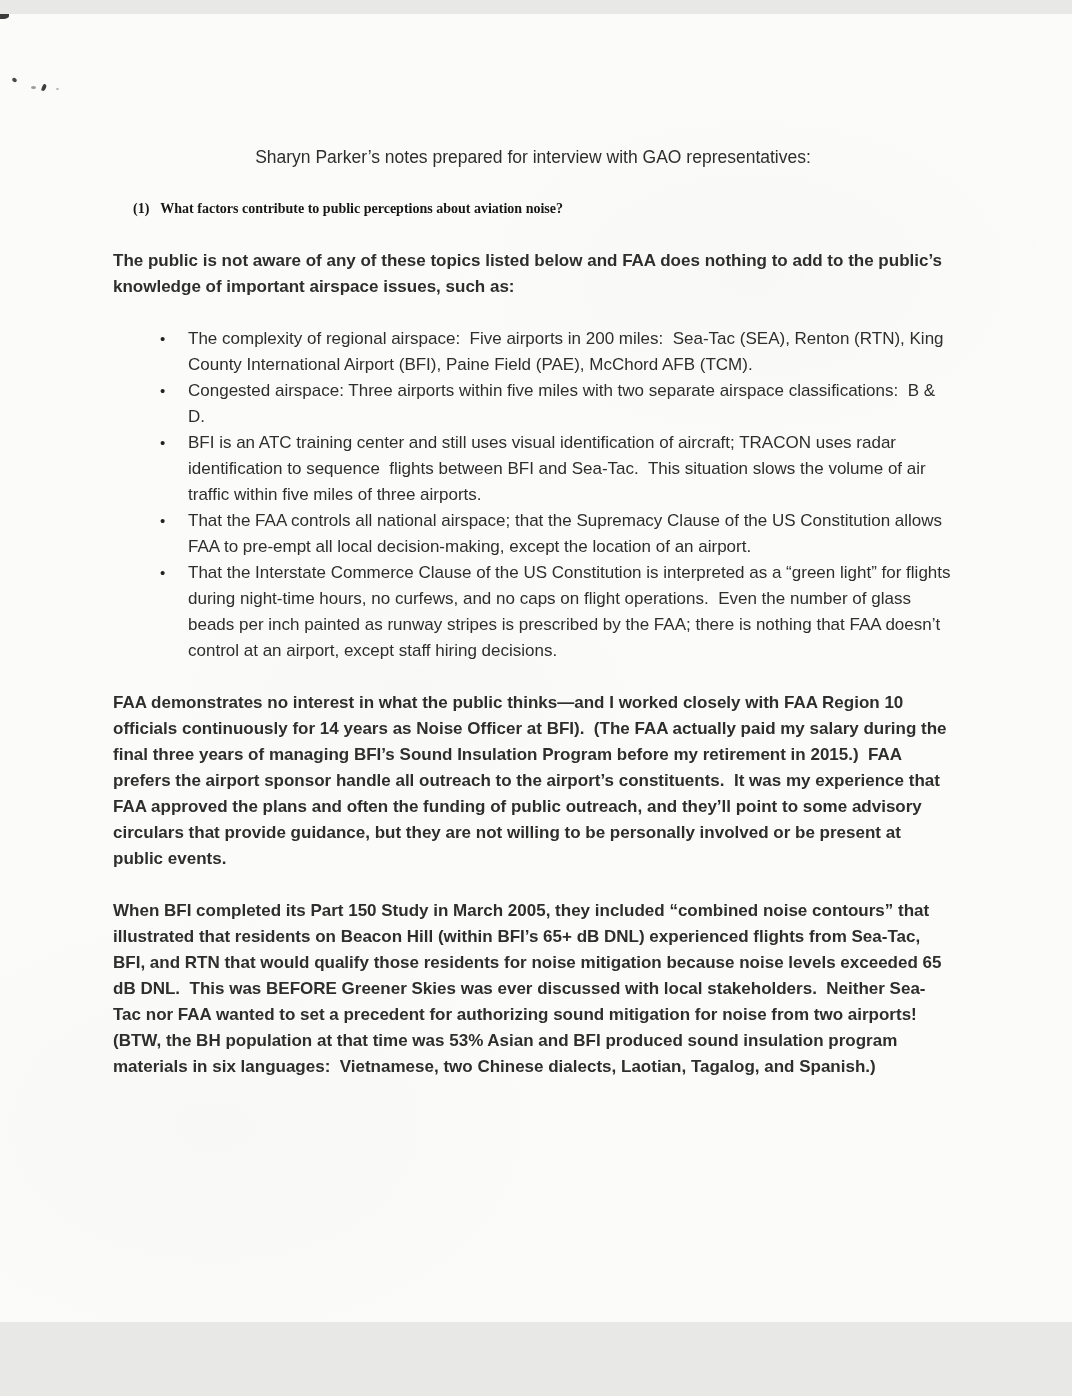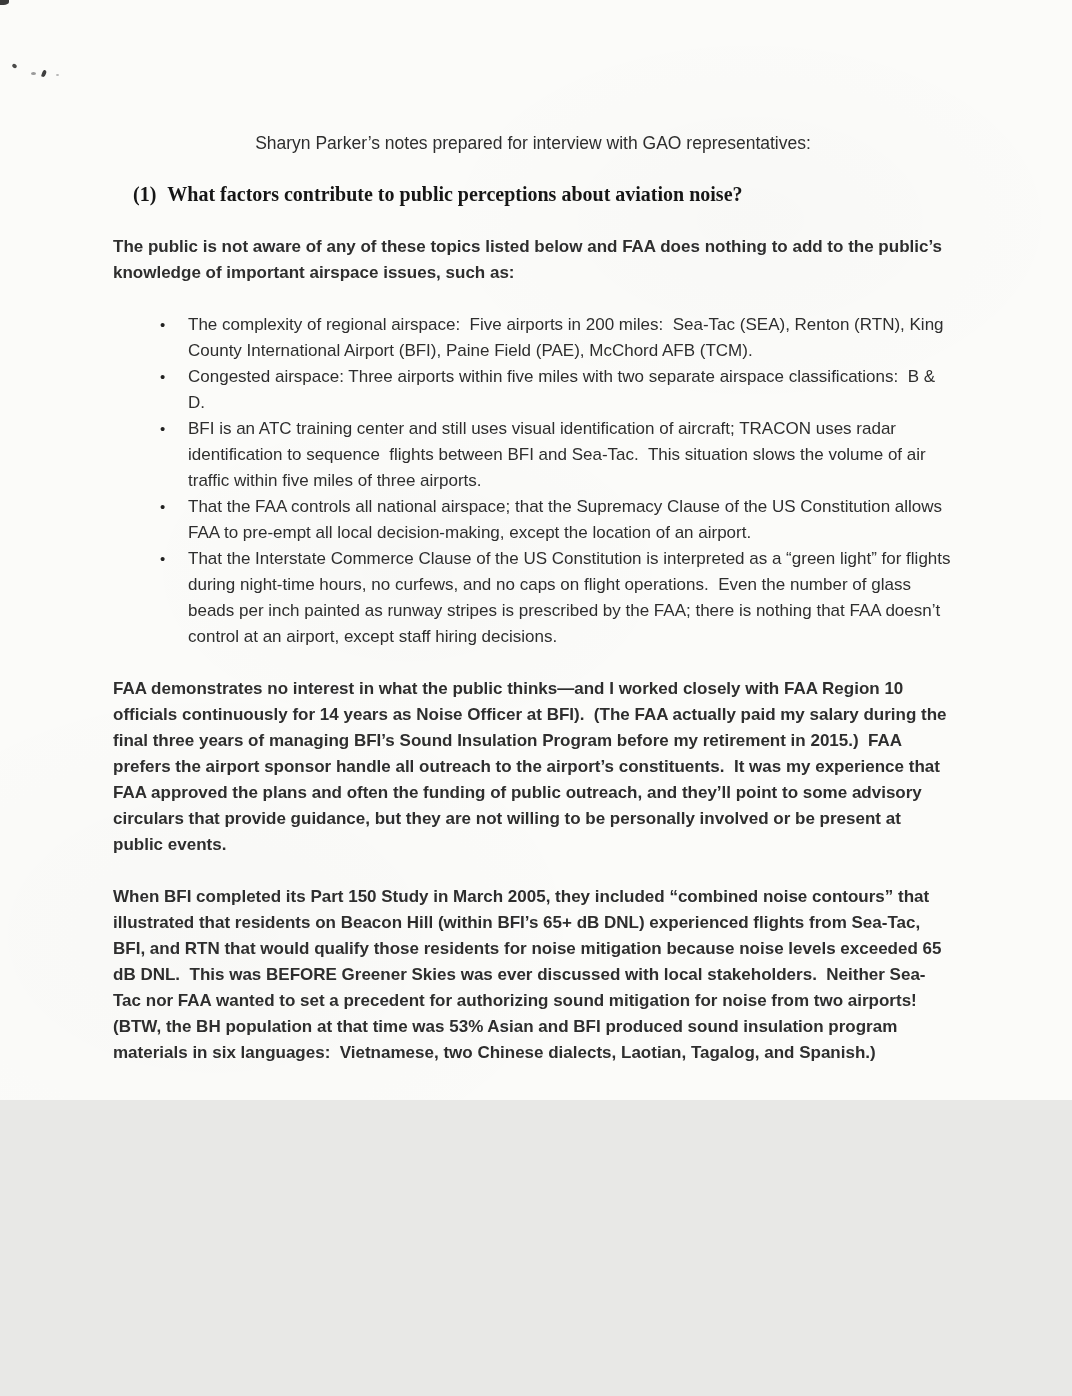--- a/index.html
+++ b/index.html
@@ -1,19 +1,19 @@
 <!DOCTYPE html>
 <html><head>
 <meta charset="utf-8">
 <style>
   html,body{margin:0;padding:0;background:#e8e8e6;}
   .page{
     position:relative;
-    width:1072px;height:1100px;
-    margin:0 auto;
+    width:1072px;height:1308px;
+    margin:14px auto;
     background:#fbfbf9;
     overflow:hidden;
     font-family:"Liberation Sans",sans-serif;
     color:#2e2e2e;
   }
   
   .page::before{
     content:"";position:absolute;inset:0;pointer-events:none;
     background:
       radial-gradient(420px 260px at 38% 52%, rgba(0,0,0,0.012), transparent 70%),
@@ -31,21 +31,21 @@
     margin:24px 0 0 0;
     font-family:"Liberation Serif",serif;
     font-weight:bold;font-size:19px;line-height:27px;
     color:#161616;
   }
   .qheading{
     margin:25px 0 0 20px;
     max-width:780px;
     padding-left:27px;text-indent:-27px;
     font-family:"Liberation Serif",serif;
-    font-weight:bold;font-size:20px;line-height:27px;
+    font-weight:bold;font-size:14px;line-height:27px;
     color:#161616;
   }
   .qheading .qnum{margin-right:11px;}
   .para{
     margin:26px 0 0 0;
     font-size:17px;line-height:26px;
     white-space:pre-wrap;
     font-weight:bold;
   }
   .bullets{

